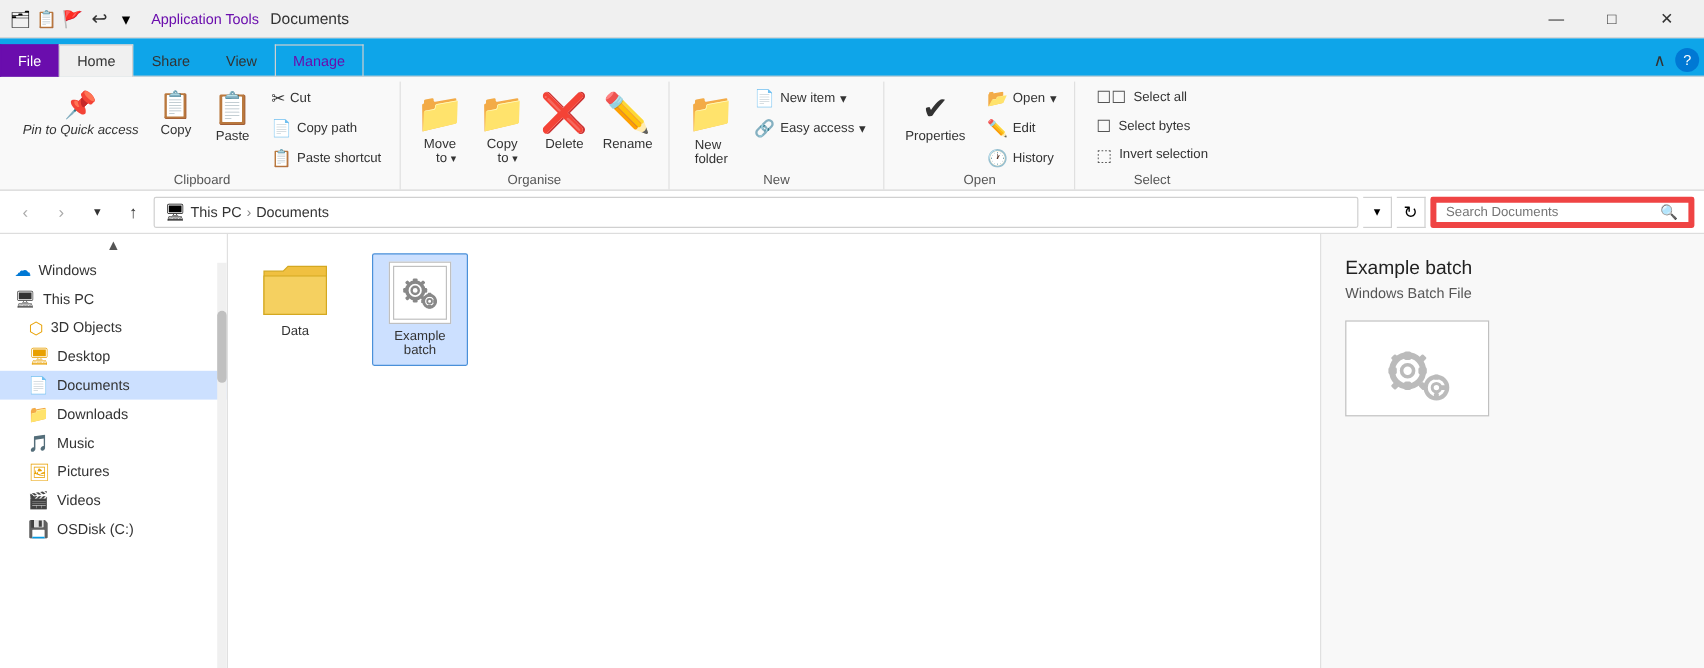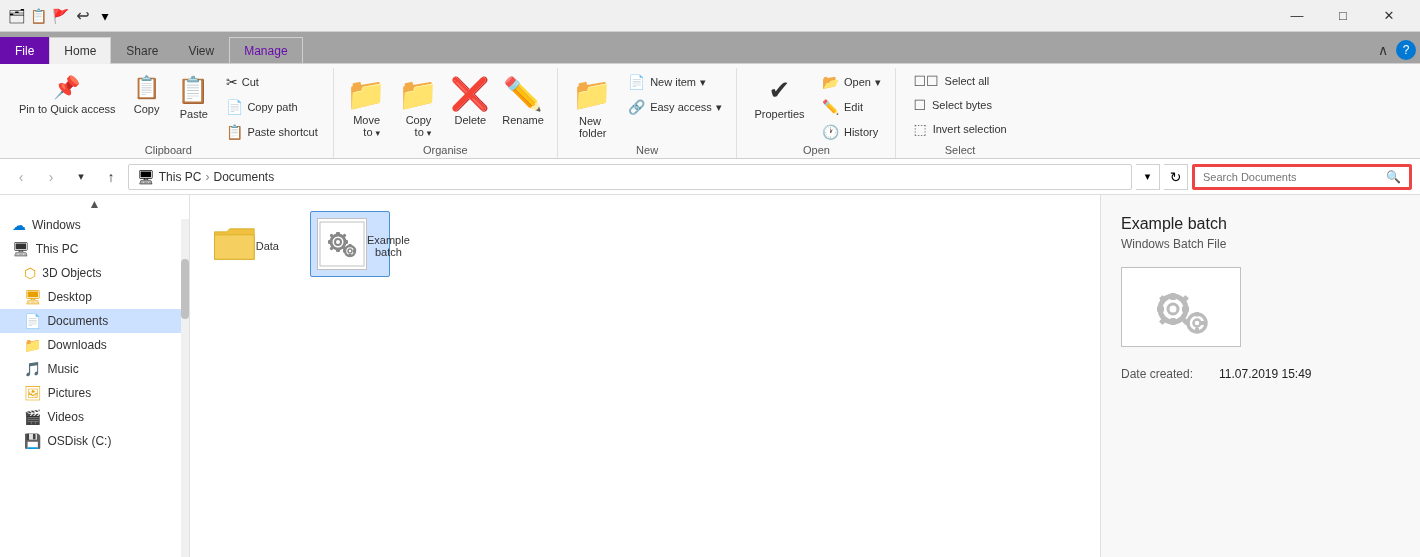--- a/index.html
+++ b/index.html
@@ -19,21 +19,21 @@
     .title-bar-undo { color: #333; font-size: 16px; cursor: pointer; }
     .title-bar-title { margin-left: 12px; font-size: 12px; color: #333; flex: 1; }
     .title-bar-app-tools { color: #6a0dad; font-weight: 400; font-size: 12px; margin-right: 6px; }
     .title-bar-doc { font-size: 13px; font-weight: 400; }
     .window-controls { display: flex; gap: 0; margin-left: auto; }
     .win-btn { width: 46px; height: 32px; display: flex; align-items: center; justify-content: center; font-size: 13px; cursor: pointer; color: #333; }
 
     
     .ribbon-tabs {
       height: 32px;
-      background: #a3a3a3;
+      background: #0ea5e9;
       display: flex;
       align-items: flex-end;
       padding-left: 0;
       border-bottom: 1px solid #d0d0d0;
     }
     .ribbon-tab {
       padding: 6px 14px;
       cursor: pointer;
       font-size: 12px;
       color: #333;
@@ -190,21 +190,21 @@
       font-size: 12px;
       gap: 4px;
     }
     .path-separator { color: #888; }
     .path-part { color: #333; cursor: pointer; }
     .address-dropdown { width: 24px; height: 26px; border: 1px solid #d0d0d0; border-left: none; background: white; display: flex; align-items: center; justify-content: center; cursor: pointer; font-size: 11px; }
     .address-refresh { width: 24px; height: 26px; border: 1px solid #d0d0d0; border-left: none; background: white; display: flex; align-items: center; justify-content: center; cursor: pointer; font-size: 14px; }
     .search-box {
       width: 220px;
       height: 26px;
-      border: 3px solid #ef4444;
+      border: 5px solid #ef4444;
       border-radius: 2px;
       display: flex;
       align-items: center;
       padding: 0 8px;
       gap: 4px;
       background: white;
     }
     .search-input {
       border: none;
       outline: none;
@@ -258,21 +258,21 @@
       background: white;
       padding: 16px;
       display: flex;
       gap: 24px;
       flex-wrap: wrap;
       align-content: flex-start;
       overflow-y: auto;
     }
     .file-item {
       display: flex;
-      flex-direction: row;
+      flex-direction: column;
       align-items: center;
       width: 80px;
       cursor: pointer;
       padding: 6px;
       border-radius: 2px;
       border: 1px solid transparent;
     }
     .file-item.selected { background: #cce0ff; border-color: #4a90d9; }
     .file-name { font-size: 11px; color: #333; text-align: center; margin-top: 4px; }
 
@@ -322,20 +322,24 @@
 </head>
 <body>
 
 <div class="title-bar">
   <div class="title-bar-icons">
     <div class="title-bar-icon">🗂</div>
     <div class="title-bar-icon">📋</div>
     <div class="title-bar-icon">🚩</div>
     <div class="title-bar-icon title-bar-undo">↩</div>
     <div class="title-bar-icon">▾</div>
+  </div>
+  <div class="title-bar-title">
+    <span class="title-bar-app-tools">Application Tools</span>
+    <span class="title-bar-doc">Documents</span>
   </div>
   <div class="window-controls">
     <div class="win-btn">—</div>
     <div class="win-btn">□</div>
     <div class="win-btn close">✕</div>
   </div>
 </div>
 
 <div class="ribbon-tabs">
   <div class="ribbon-tab active-file">File</div>
@@ -349,21 +353,21 @@
   </div>
 </div>
 
 <div class="ribbon">
 
   <div class="ribbon-group">
     <div class="ribbon-group-items">
 
       <div class="ribbon-btn" style="min-width:52px;">
         <span class="btn-icon">📌</span>
-        <span style="text-align:center; font-size:11px;">Pin to Quick
+        <span style="text-align:center; font-size:11px;font-style:italic;">Pin to Quick
 access</span>
       </div>
 
       <div class="ribbon-btn">
         <span class="btn-icon">📋</span>
         <span>Copy</span>
       </div>
 
       <div class="ribbon-btn">
         <span class="btn-icon" style="font-size:26px;">📋</span>
@@ -608,19 +612,15 @@
 
         <circle cx="56" cy="46" r="9" fill="none" stroke="#bbb" stroke-width="3.5"></circle>
         <circle cx="56" cy="46" r="3.5" fill="white" stroke="#bbb" stroke-width="2.5"></circle>
         <rect x="54" y="35" width="4" height="4.5" fill="#bbb" rx="1"></rect>
         <rect x="54" y="50.5" width="4" height="4.5" fill="#bbb" rx="1"></rect>
         <rect x="44" y="44" width="4.5" height="4" fill="#bbb" rx="1"></rect>
         <rect x="59.5" y="44" width="4.5" height="4" fill="#bbb" rx="1"></rect>
       </svg>
     </div>
     <div class="detail-meta">
-      <div class="detail-row">
-        <span class="detail-label">Date created:</span>
-        <span class="detail-value">11.07.2019 15:49</span>
-      </div>
     </div>
   </div>
 </div>
 
 </body></html>

